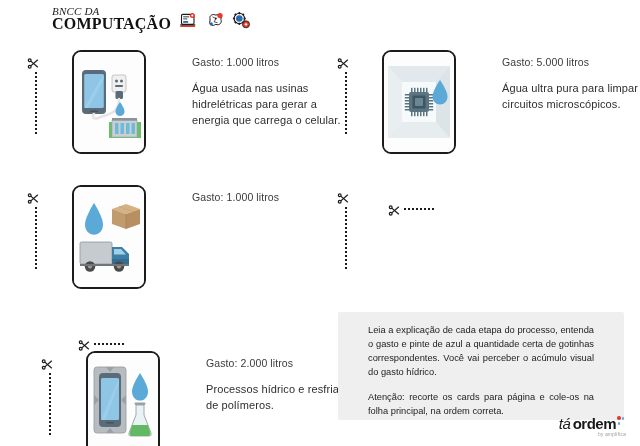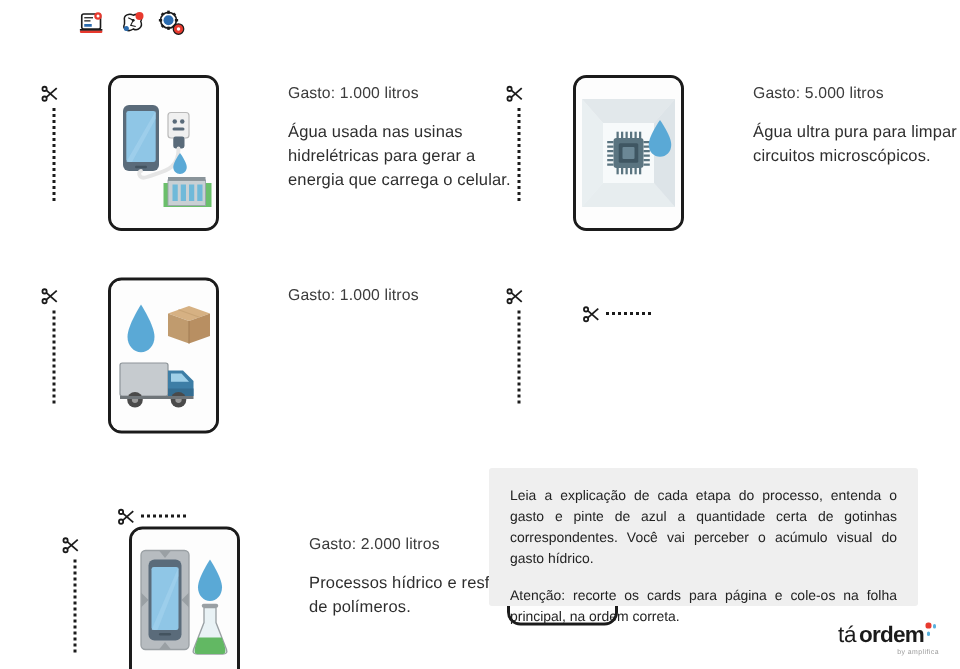--- a/index.html
+++ b/index.html
@@ -46,44 +46,48 @@
   .thumb svg{display:block;width:100%;height:100%;}
   .cut-bottom{position:absolute;width:70px;height:16px;}
   .dash-h{position:absolute;left:22px;top:6px;width:30px;height:0;border-top:2px dotted #1b1b1b;}
   .scissors-h{position:absolute;left:6px;top:1px;}
   .card-text{margin-left:18px;padding-top:6px;width:165px;}
   .gasto{font-size:10.5px;color:#3b3b3b;letter-spacing:.1px;}
   .desc{font-size:11px;color:#2e2e2e;line-height:1.45;margin-top:13px;letter-spacing:.1px;}
 
   
   .instructions{
-    position:absolute;left:326px;top:312px;width:286px;height:92px;
-    background:#efefef;border-radius:2px;padding:12px 14px;box-sizing:border-box;
+    position:absolute;left:338px;top:312px;width:286px;height:108px;
+    background:#efefef;border-radius:2px;padding:12px 30px;box-sizing:border-box;
   }
   .instructions p{margin:0;font-size:9.3px;line-height:1.5;color:#222;text-align:justify;}
   .instructions p.second{margin-top:11px;}
 
   
   .footer{position:absolute;right:14px;bottom:8px;text-align:right;line-height:1;}
   .logo-row{display:flex;align-items:baseline;justify-content:flex-end;}
-  .logo-ta{font-size:15px;font-weight:400;color:#1a1a1a;letter-spacing:-.3px;}
+  .logo-ta{font-size:15px;font-weight:400;color:#1a1a1a;letter-spacing:-.3px;font-style:italic;}
   .logo-pronto{font-size:15px;font-weight:bold;color:#1a1a1a;letter-spacing:-.5px;margin-left:2px;}
   .logo-dots{display:inline-block;position:relative;width:9px;height:13px;margin-left:1px;}
   .logo-dots i{position:absolute;display:block;border-radius:50%;}
   .d1{width:3.5px;height:3.5px;background:#e8392e;left:0;top:0;}
   .d2{width:2.2px;height:2.2px;background:#59b0dd;left:5px;top:1px;}
   .d3{width:2.2px;height:2.2px;background:#59b0dd;left:1px;top:6px;}
   .logo-sub{font-size:4.6px;color:#999;letter-spacing:.3px;margin-top:2px;}
 </style>
 </head>
 <body>
 
 <div class="page">
 
   <div class="header">
+    <div class="brand">
+      <span class="line1">BNCC DA</span>
+      <span class="line2">COMPUTAÇÃO</span>
+    </div>
     <div class="hdr-icons">
 
       <span>
         <svg width="20" height="20" viewBox="0 0 24 24">
           <rect x="3" y="4" width="15" height="12" rx="1.5" fill="#fff" stroke="#1b1b1b" stroke-width="1.3"></rect>
           <line x1="5" y1="7" x2="12" y2="7" stroke="#1b1b1b" stroke-width="1"></line>
           <line x1="5" y1="9.5" x2="10" y2="9.5" stroke="#1b1b1b" stroke-width="1"></line>
           <rect x="5" y="12" width="6" height="2.2" fill="#2b6cb0"></rect>
           <circle cx="16" cy="5.5" r="3" fill="#e8392e"></circle>
           <circle cx="16" cy="5.5" r="1.2" fill="#fff"></circle>

